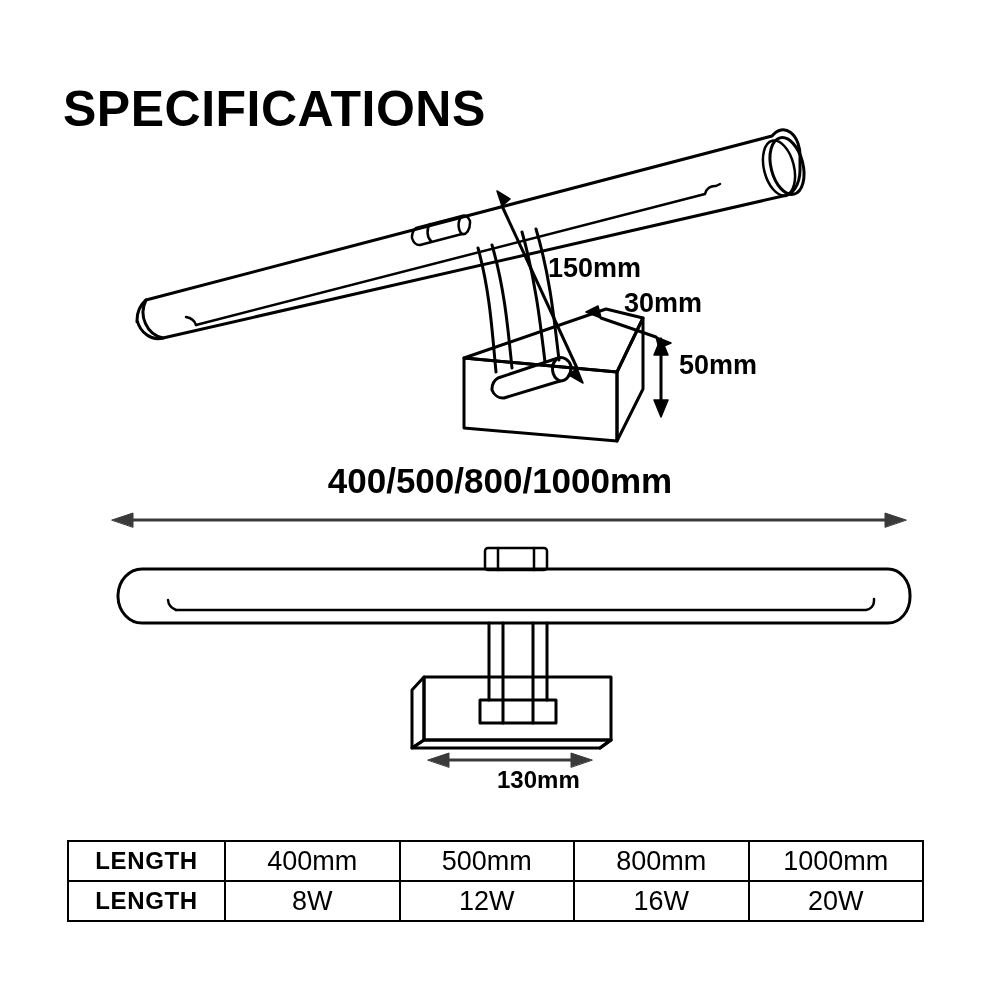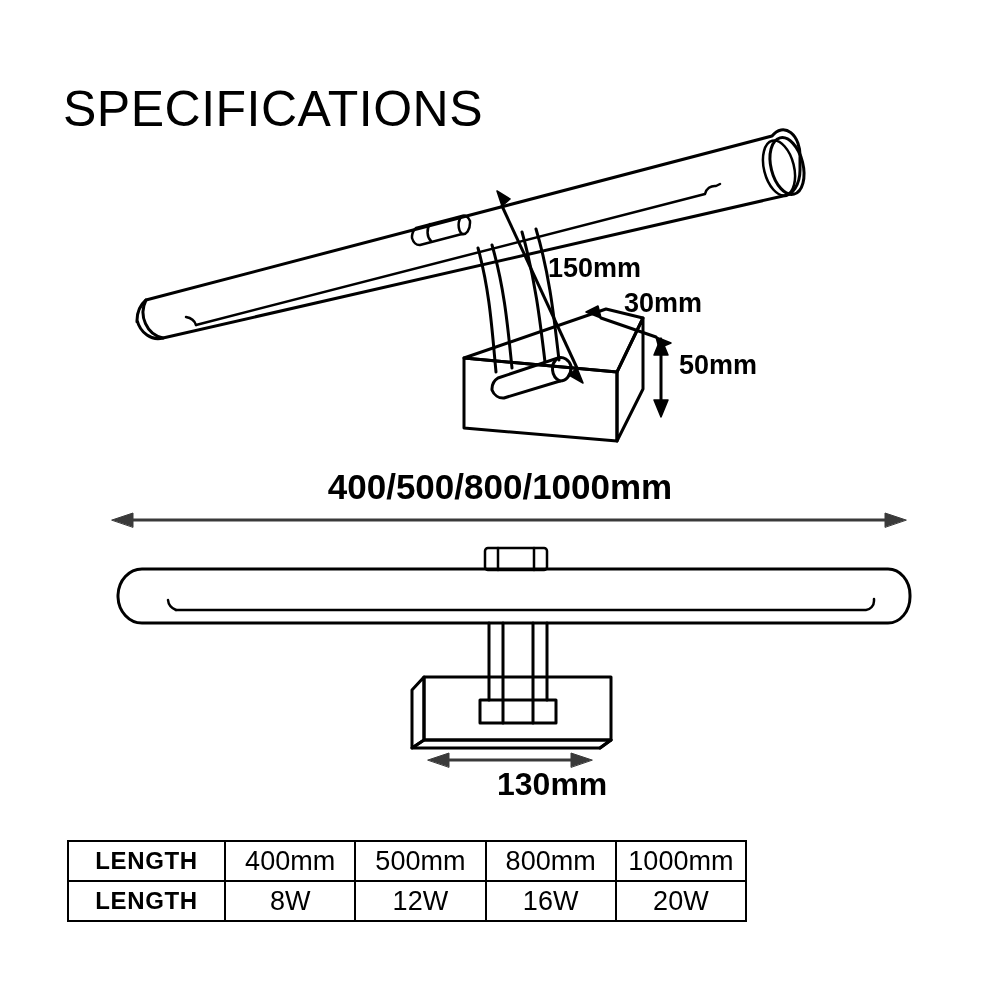--- a/index.html
+++ b/index.html
@@ -21,21 +21,21 @@
     top: 0;
     width: 1000px;
     height: 1000px;
     background: #ffffff;
   }
   #page-title {
     position: absolute;
     left: 63px;
     top: 84px;
     font-size: 50px;
-    font-weight: normal;
+    font-weight: bold;
     letter-spacing: 0.5px;
     line-height: 1;
     white-space: nowrap;
   }
   #drawing {
     position: absolute;
     left: 0;
     top: 0;
     width: 1000px;
     height: 1000px;
@@ -43,38 +43,37 @@
   .dim-label {
     position: absolute;
     font-size: 27px;
     font-weight: bold;
     white-space: nowrap;
     line-height: 1;
   }
   #label-150 { left: 548px; top: 255px; }
   #label-30  { left: 624px; top: 290px; text-align: right; }
   #label-50  { left: 679px; top: 352px; }
-  #label-130 { left: 497px; top: 768px; font-size: 32px; }
+  #label-130 { left: 497px; top: 768px; font-size: 24px; }
   #label-length-total {
     position: absolute;
     left: 500px;
     top: 463px;
     transform: translateX(-50%);
     font-size: 35px;
     font-weight: bold;
     white-space: nowrap;
     line-height: 1;
-    margin-top: 6px;
   }
   
   #spec-table {
     position: absolute;
     left: 67px;
     top: 840px;
-    width: 680px;
+    width: 857px;
     border-collapse: collapse;
     table-layout: fixed;
   }
   #spec-table td {
     border: 2px solid #000000;
     height: 38px;
     text-align: center;
     vertical-align: middle;
     font-size: 27px;
     padding: 0;

